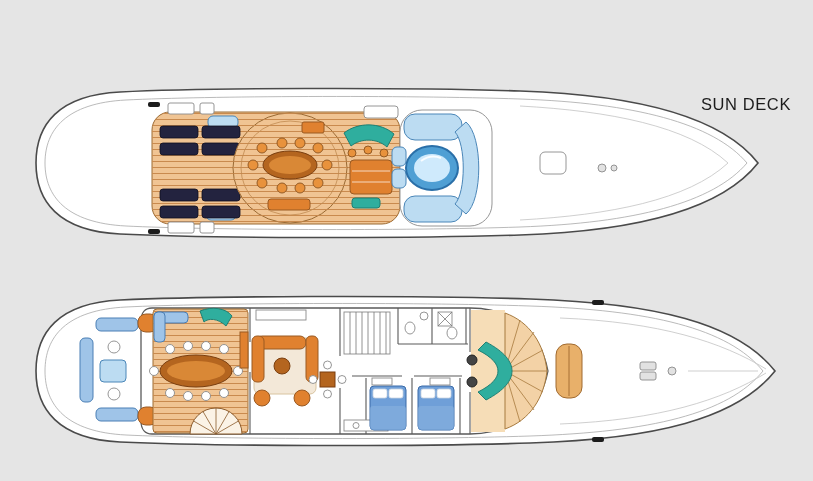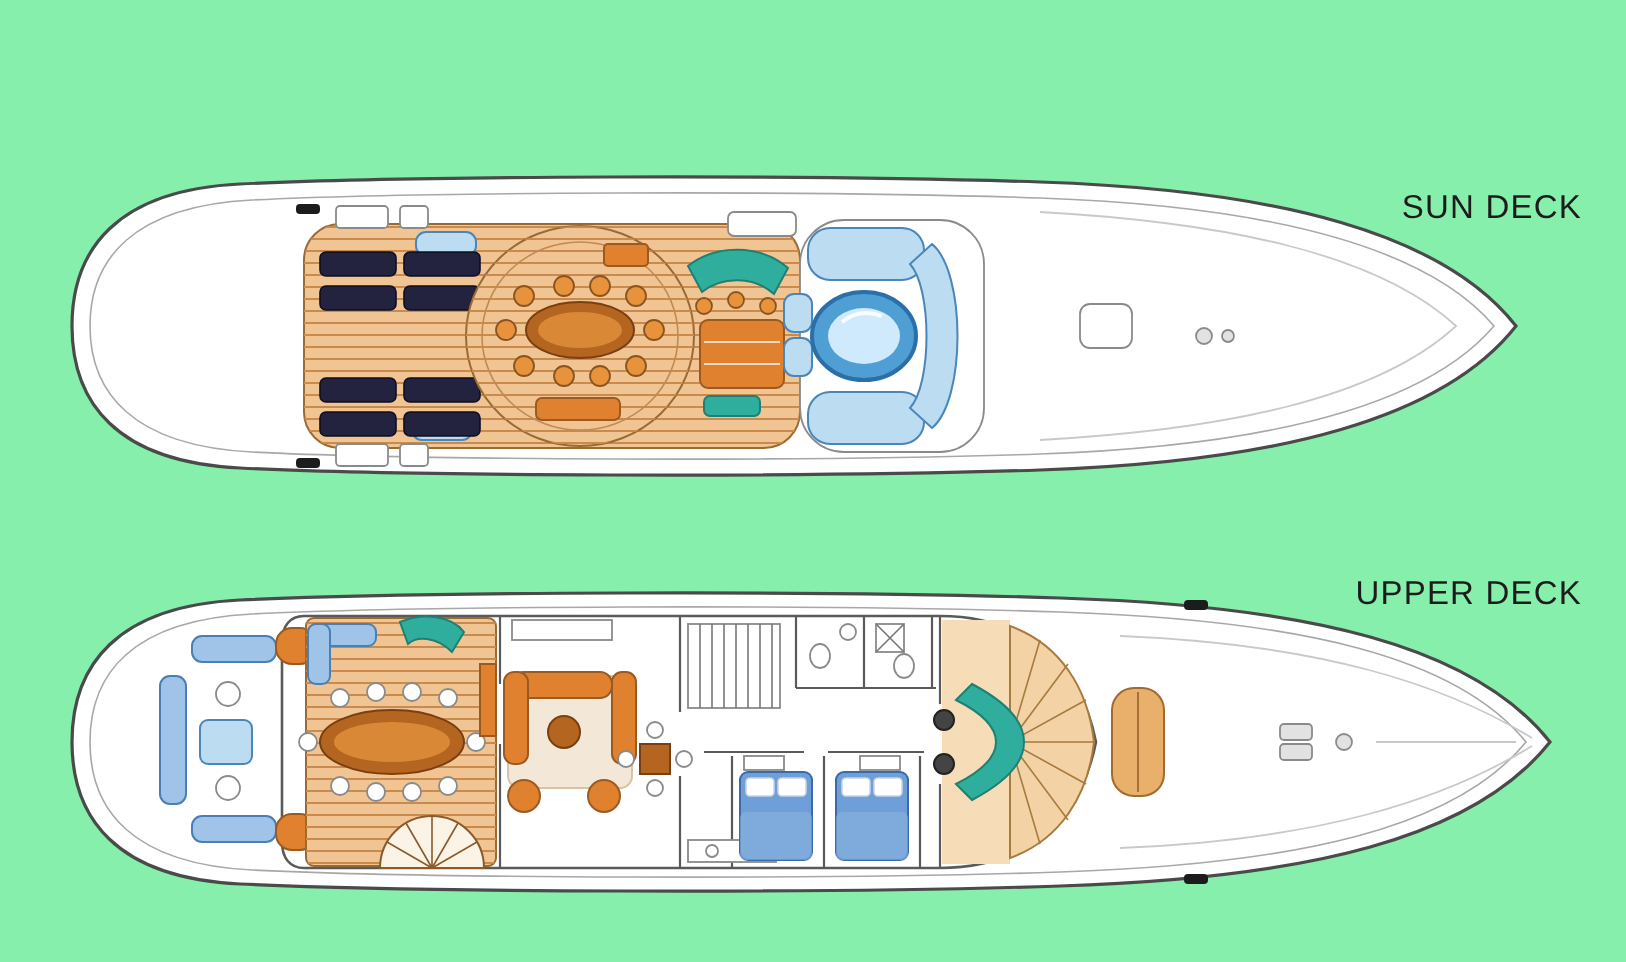--- a/index.html
+++ b/index.html
@@ -1,20 +1,20 @@
 <!DOCTYPE html>
 <html style="--hull: #4a4a4a; --teak: #f0c493; --plank: #c98a4e; --orange: #e0812f; --wood: #b4651f; --navy: #23233f; --pool: #4f9fd4; --water: #cfeafc; --pad: #bcdcf2; --padline: #4a86b8; --teal: #2fae9e; --label: #1c1c1c;"><head>
 <meta charset="utf-8">
 <style>
   html,body{margin:0;padding:0;}
   body{
     width:813px;height:481px;background:#ffffff;overflow:hidden;
     font-family:"Liberation Sans", sans-serif;
   }
-  .stage{position:relative;width:813px;height:481px;background:#86efac;}
+  .stage{position:relative;width:813px;height:481px;background:#e5e5e5;}
   .deck-label{
     position:absolute;right:22px;text-align:right;
     font-size:16.5px;letter-spacing:0.6px;font-weight:400;
     color:var(--label,#1c1c1c);white-space:nowrap;
   }
   #sun-label{top:95px;}
   #upper-label{top:288px;}
   svg{position:absolute;left:0;top:0;}
 
   
@@ -47,21 +47,20 @@
   .stepline{stroke:#8a5a2b;stroke-width:0.8;fill:none;}
   .tread{stroke:#777;stroke-width:0.8;fill:none;}
   .white-line{stroke:#ffffff;stroke-width:1;opacity:0.7;fill:none;}
 </style>
 </head>
 <body>
 
 <div class="stage">
 
   <div class="deck-label" id="sun-label">SUN DECK</div>
-  <div class="deck-label" id="upper-label">UPPER DECK</div>
 
   <svg width="813" height="481" viewBox="0 0 813 481">
     <defs>
       <pattern id="planksH" width="8" height="6" patternUnits="userSpaceOnUse">
         <path d="M0,5.5 H8" class="plank"></path>
       </pattern>
     </defs>
 
     <g>
       <path class="hull" d="M758,163 C722,117 640,95 520,91 C400,87 200,88 120,92 C58,95 36,125 36,163 C36,201 58,231 120,234 C200,238 400,239 520,235 C640,231 722,209 758,163 Z"></path>

